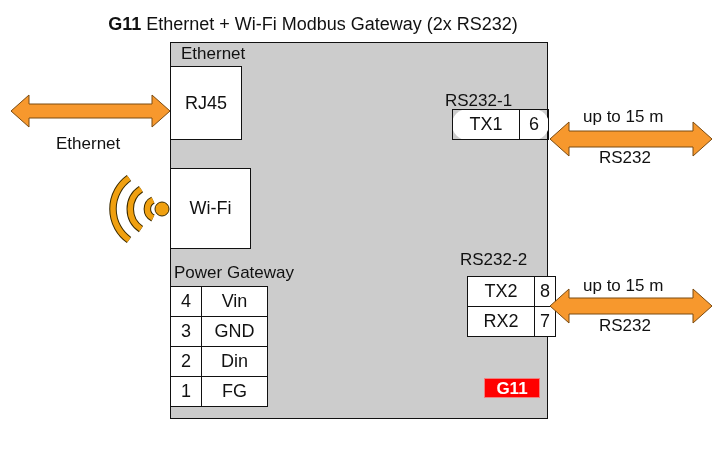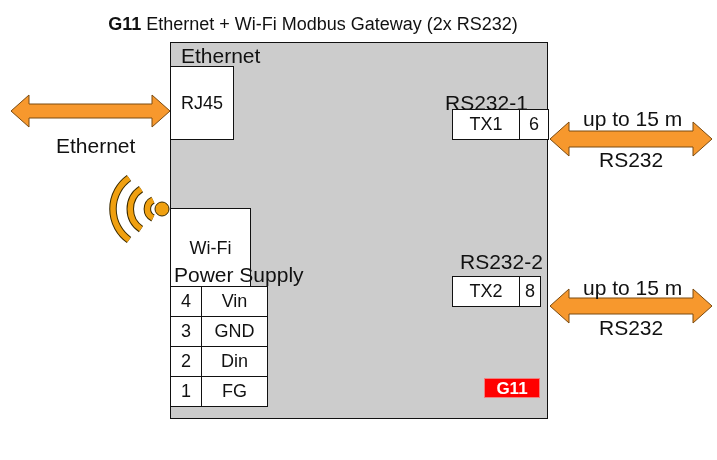--- a/index.html
+++ b/index.html
@@ -2,48 +2,48 @@
 <html><head>
   <meta charset="utf-8">
   <style>
     html, body { margin: 0; padding: 0; background: #ffffff; }
     body { width: 717px; height: 460px; position: relative; overflow: hidden;
            font-family: "Liberation Sans", sans-serif; color: #111; }
     .abs { position: absolute; }
     .title { left: 0; top: 14px; width: 626px; text-align: center; font-size: 18px; white-space: nowrap; }
     .title b { font-weight: bold; }
     .device { left: 170px; top: 42px; width: 378px; height: 377px; background: #cccccc; border: 1.5px solid #111; box-sizing: border-box; }
-    .lbl { font-size: 21px; white-space: nowrap; text-align: right; }
+    .lbl { font-size: 17px; white-space: nowrap; text-align: right; }
     .box { background: #fff; border: 1.5px solid #111; box-sizing: border-box; display: flex; align-items: center; justify-content: center; font-size: 18px; }
     table.pins { position: absolute; border-collapse: collapse; background: #fff; font-size: 18px; }
     table.pins td { border: 1.5px solid #111; text-align: center; padding: 0; height: 29px; }
     .badge { left: 484px; top: 378px; width: 56px; height: 20px; background: #ff0000; color: #fff; font-weight: bold; font-size: 17px; text-align: center; line-height: 20px; border: 1px solid #f08080; box-sizing: border-box; }
     svg { position: absolute; overflow: visible; }
   </style>
 </head>
 <body>
 
 <div class="abs title">
   <b>G11</b>
   <span>Ethernet + Wi-Fi Modbus Gateway (2x RS232)</span>
 </div>
 
 <div class="abs device"></div>
 
 <div class="abs lbl" style="left:181px; top:44px;">Ethernet</div>
 
-<div class="abs box" style="left:170px; top:66px; width:64px; height:74px;">
+<div class="abs box" style="left:170px; top:66px; width:72px; height:74px;">
   <span>RJ45</span>
 </div>
 
-<div class="abs box" style="left:170px; top:168px; width:81px; height:81px;margin-top:40px;">
+<div class="abs box" style="left:170px; top:168px; width:81px; height:81px;">
   <span>Wi-Fi</span>
 </div>
 
-<div class="abs lbl" style="left:174px; top:263px;">Power Supply</div>
+<div class="abs lbl" style="left:174px; top:263px;">Power Gateway</div>
 <table class="pins" style="left:170px; top:286px; width:98px;">
   <tbody>
       <tr>
         <td style="width:30px">4</td>
         <td>Vin</td>
       </tr>
   <tr>
         <td>3</td>
         <td>GND</td>
       </tr>
@@ -52,35 +52,39 @@
         <td>Din</td>
       </tr>
   <tr>
         <td>1</td>
         <td>FG</td>
       </tr>
 </tbody>
   </table>
 
 <div class="abs lbl" style="left:445px; top:91px;">RS232-1</div>
-<table class="pins" style="left:452px; top:109px; width:97px;">
+<table class="pins" style="left:452px; top:109px; width:97px;border-radius:28px;">
   <tbody>
       <tr>
         <td style="width:66px">TX1</td>
         <td>6</td>
       </tr>
 </tbody>
   </table>
 
 <div class="abs lbl" style="left:460px; top:250px;">RS232-2</div>
-<table class="pins" style="left:452px; top:276px; width:89px;">
+<table class="pins" style="left:467px; top:276px; width:89px;">
   <tbody>
       <tr>
         <td style="width:66px">TX2</td>
         <td>8</td>
+      </tr>
+  <tr>
+        <td>RX2</td>
+        <td>7</td>
       </tr>
 </tbody>
   </table>
 
 <div class="abs badge">G11</div>
 
 <svg style="left:0; top:0;" width="717" height="460">
   <polygon points="11,111 29,95 29,104 152,104 152,95 170,111 152,127 152,118 29,118 29,127" fill="#f7982d" stroke="#7a4a10" stroke-width="1"></polygon>
   <polygon points="550,139 569,122 569,131 693,131 693,122 712,139 693,156 693,147 569,147 569,156" fill="#f7982d" stroke="#7a4a10" stroke-width="1"></polygon>
   <polygon points="550,306 569,289 569,298 693,298 693,289 712,306 693,323 693,314 569,314 569,323" fill="#f7982d" stroke="#7a4a10" stroke-width="1"></polygon>

